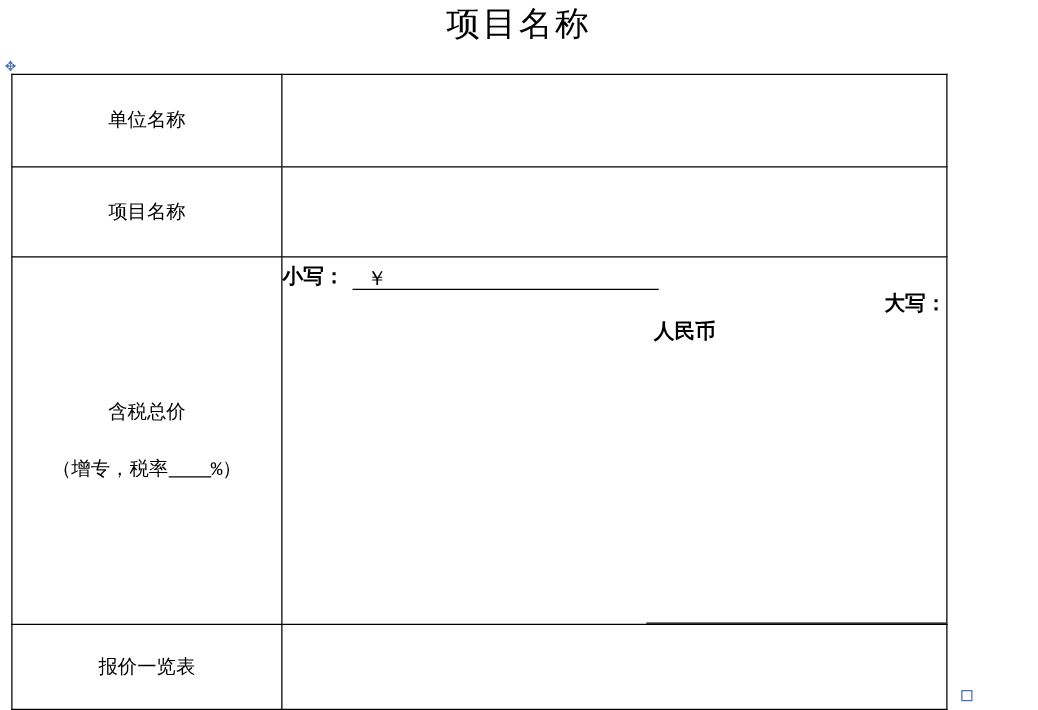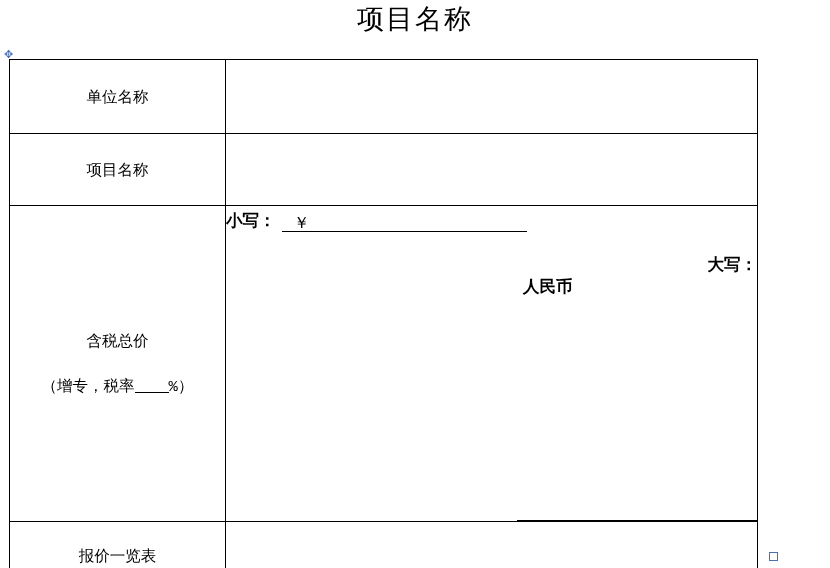--- a/index.html
+++ b/index.html
@@ -92,21 +92,20 @@
     margin-top: 20px;
     font-family: Liberation Mono, monospace;
   }
   .amount-block {
     padding-top: 4px;
   }
   .amount-row {
     display: flex;
     align-items: flex-end;
     font-size: 16px;
-    margin-bottom: 22px;
   }
   .amount-row:last-child {
     margin-bottom: 0;
     flex-direction: column;
   }
   .amount-key {
     font-weight: bold;
     white-space: nowrap;
     font-size: 16.5px;
     font-family: "Liberation Serif", "DejaVu Serif", serif;

